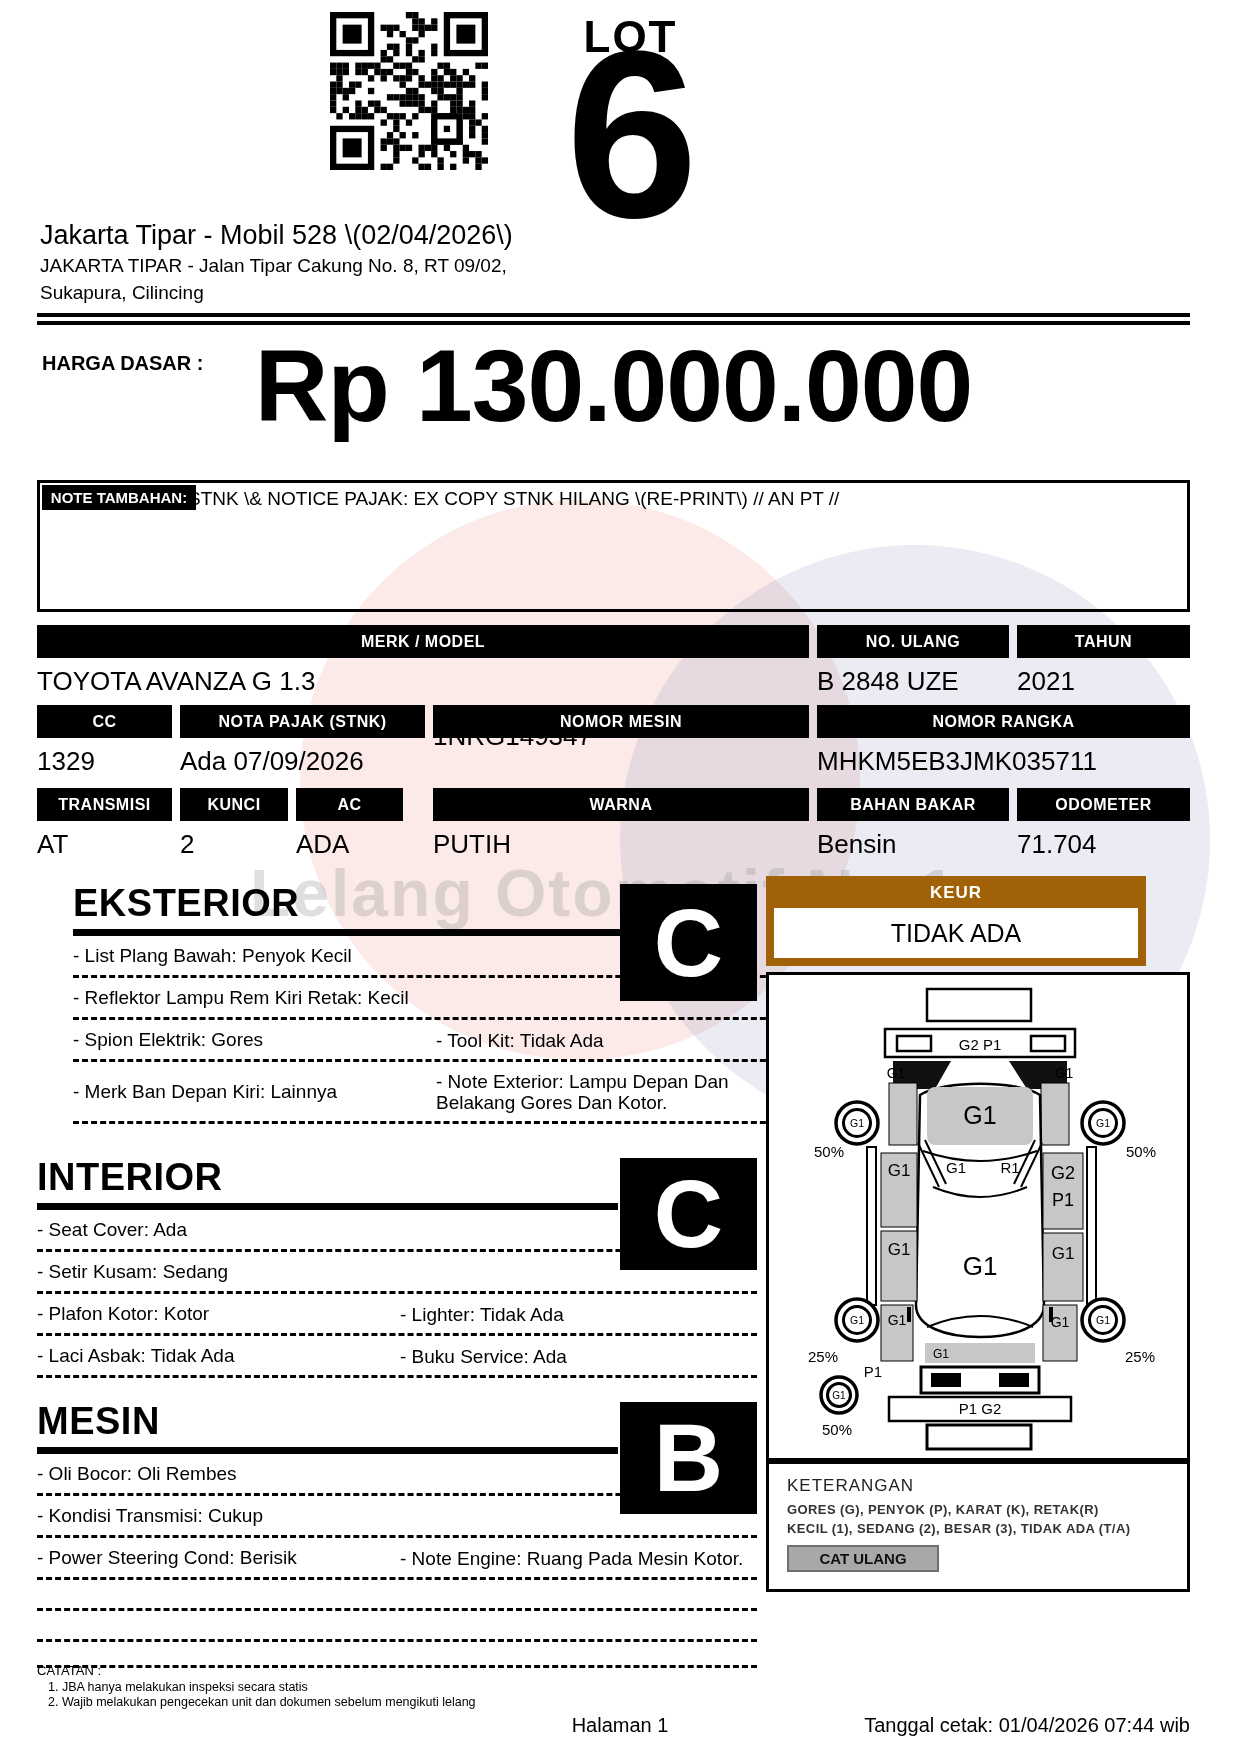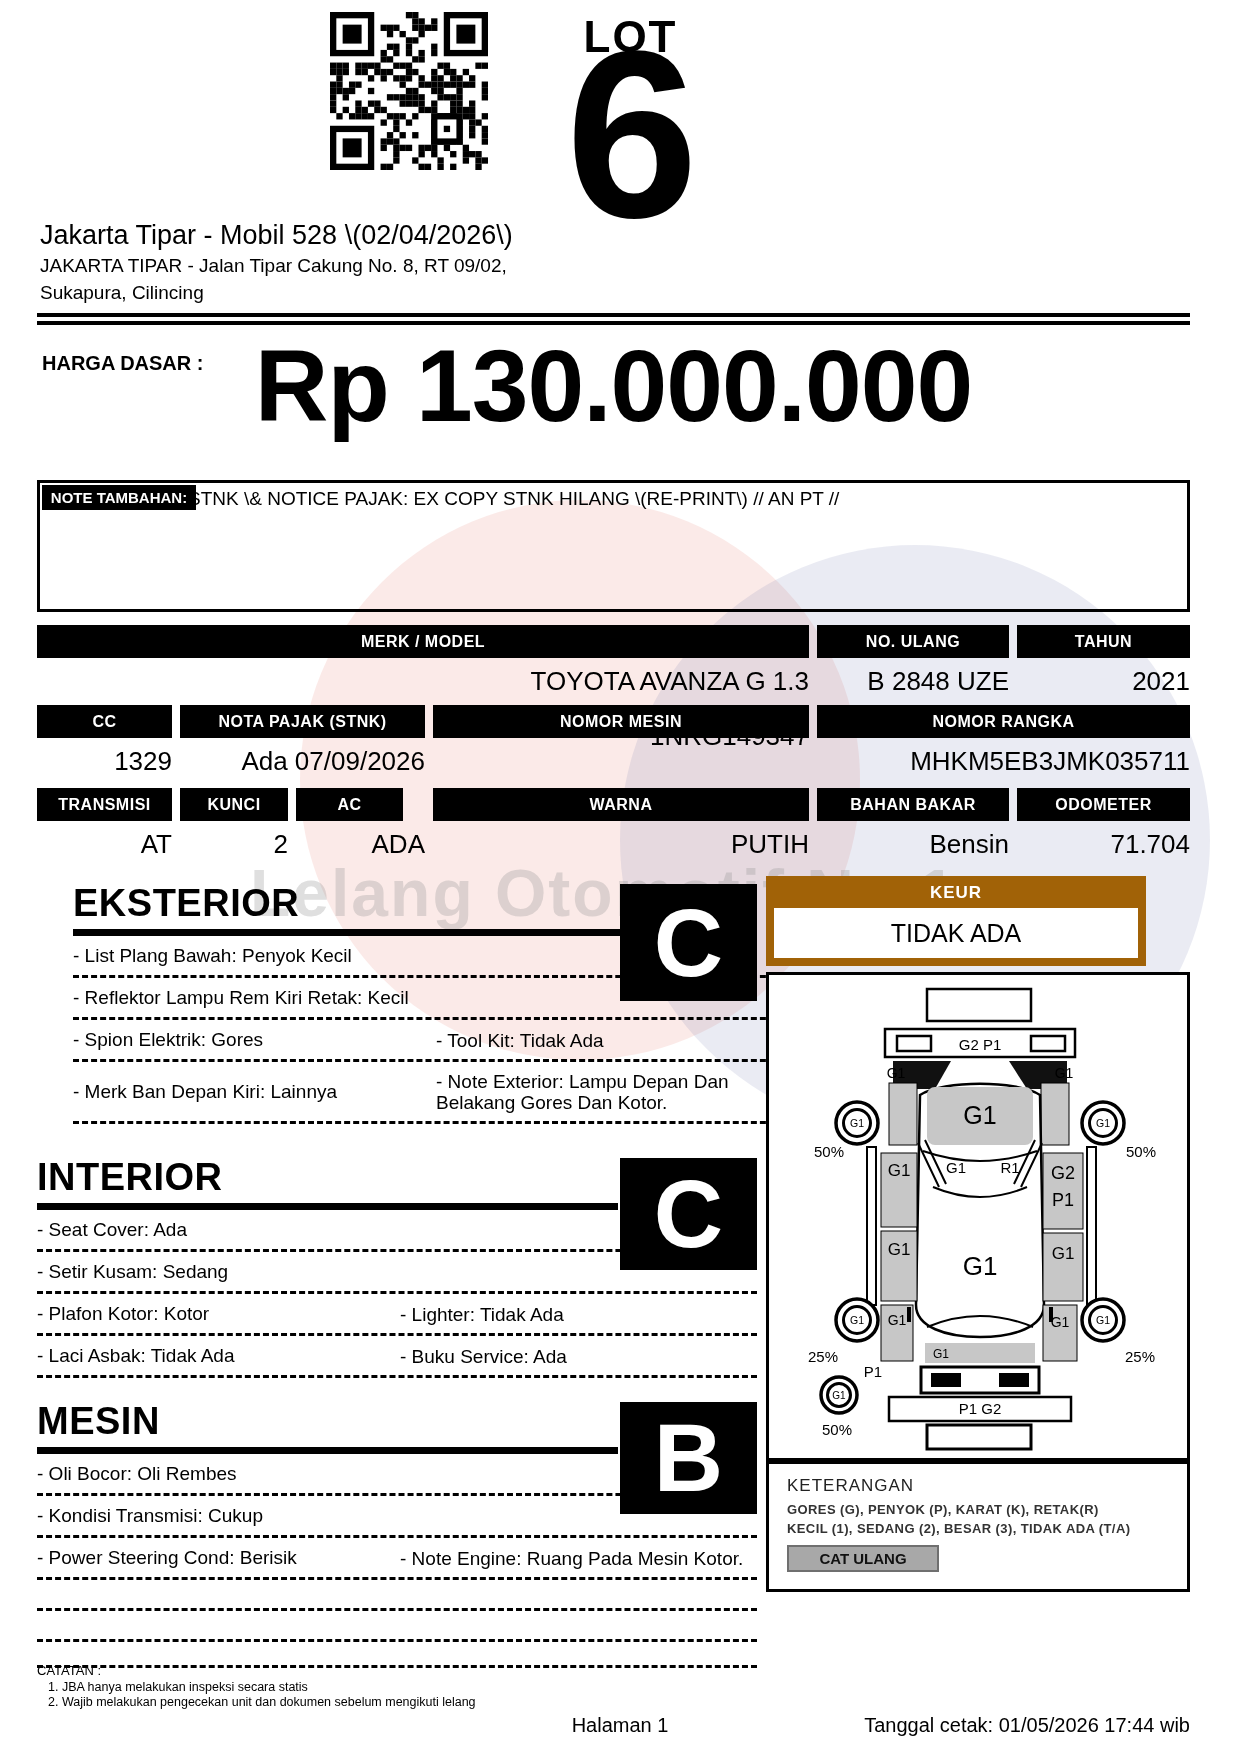--- a/index.html
+++ b/index.html
@@ -37,21 +37,21 @@
 
   
   .note-box { position:absolute; left:37px; top:480px; width:1153px; height:132px; border:3px solid #000; background:transparent; }
   .note-chip { position:absolute; left:42px; top:485px; width:154px; height:25px; background:#000; color:#fff;
                font-size:15px; font-weight:bold; line-height:25px; text-align:center; z-index:3; }
   .note-text { position:absolute; left:188px; top:488px; width:990px; font-size:19px; z-index:2; }
 
   
   .th { position:absolute; background:#000; color:#fff; font-size:16px; font-weight:bold;
         text-align:center; height:33px; line-height:33px; letter-spacing:0.5px; }
-  .td { position:absolute; font-size:26px; text-align:right; height:46px; line-height:46px; white-space:nowrap; }
+  .td { position:absolute; font-size:26px; text-align:left; height:46px; line-height:46px; white-space:nowrap; }
 
   
   .section { position:absolute; left:37px; width:720px; }
   .sec-title { font-size:38px; font-weight:bold; letter-spacing:0.5px; }
   .sec-rule { width:581px; border-top:7px solid #000; margin-top:4px; }
   .irow { display:flex; align-items:center; border-bottom:3px dashed #000; padding:9px 0 8px 0; min-height:39px; }
   .irow .cl { width:363px; padding-right:6px; font-size:19px; }
   .irow .cr { flex:1; font-size:19px; line-height:21px; }
   .irow.empty { min-height:31px; padding:0; }
   .irow.empty-s { min-height:26px; padding:0; }
@@ -529,15 +529,15 @@
     <div class="ket-title">KETERANGAN</div>
     <div class="ket-line">GORES (G), PENYOK (P), KARAT (K), RETAK(R)</div>
     <div class="ket-line" style="margin-top:4px;">KECIL (1), SEDANG (2), BESAR (3), TIDAK ADA (T/A)</div>
     <div class="ket-btn">CAT ULANG</div>
   </div>
 
   <div class="catatan-label">CATATAN :</div>
   <div class="catatan-item cat1">1. JBA hanya melakukan inspeksi secara statis</div>
   <div class="catatan-item cat2">2. Wajib melakukan pengecekan unit dan dokumen sebelum mengikuti lelang</div>
   <div class="page-num">Halaman 1</div>
-  <div class="printed">Tanggal cetak: 01/05/2026 17:44 wib</div>
+  <div class="printed">Tanggal cetak: 01/04/2026 07:44 wib</div>
 
 </div>
 
 </body></html>

